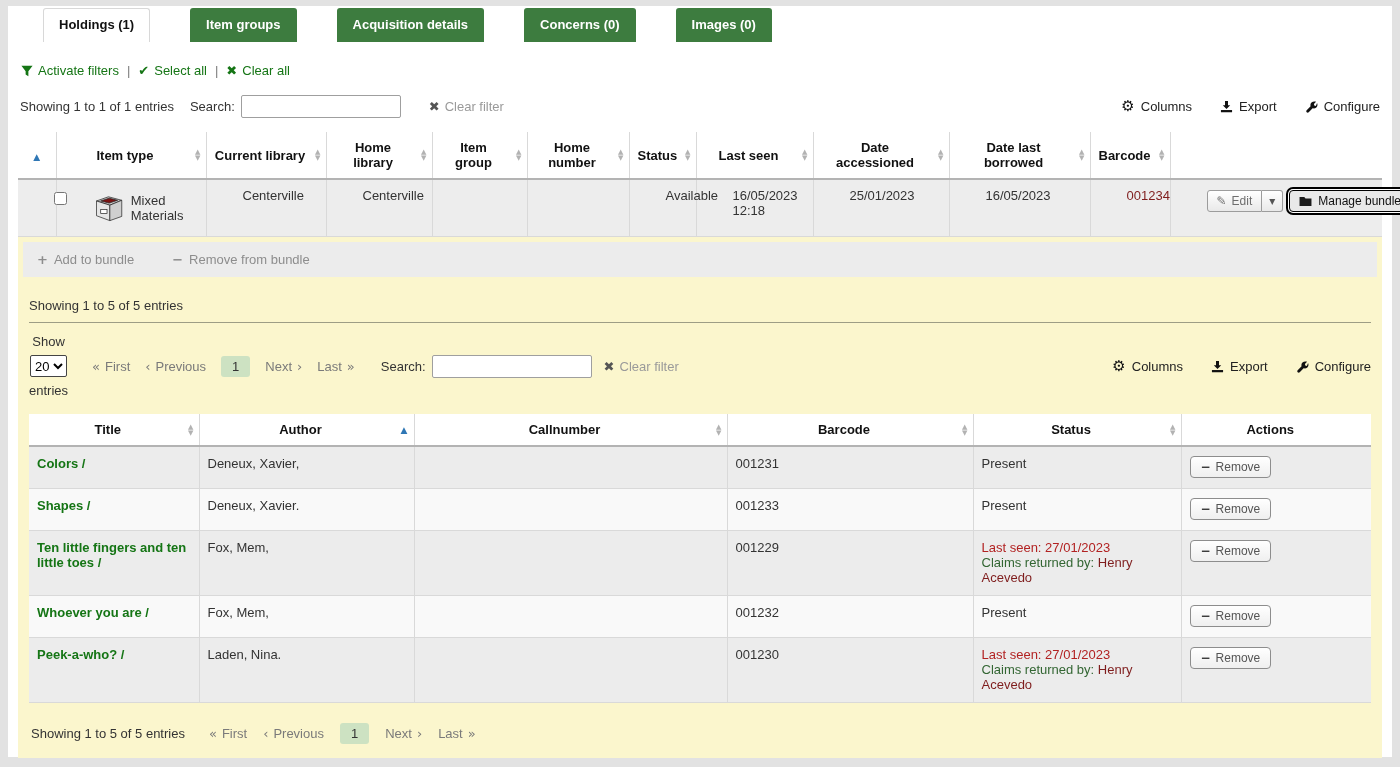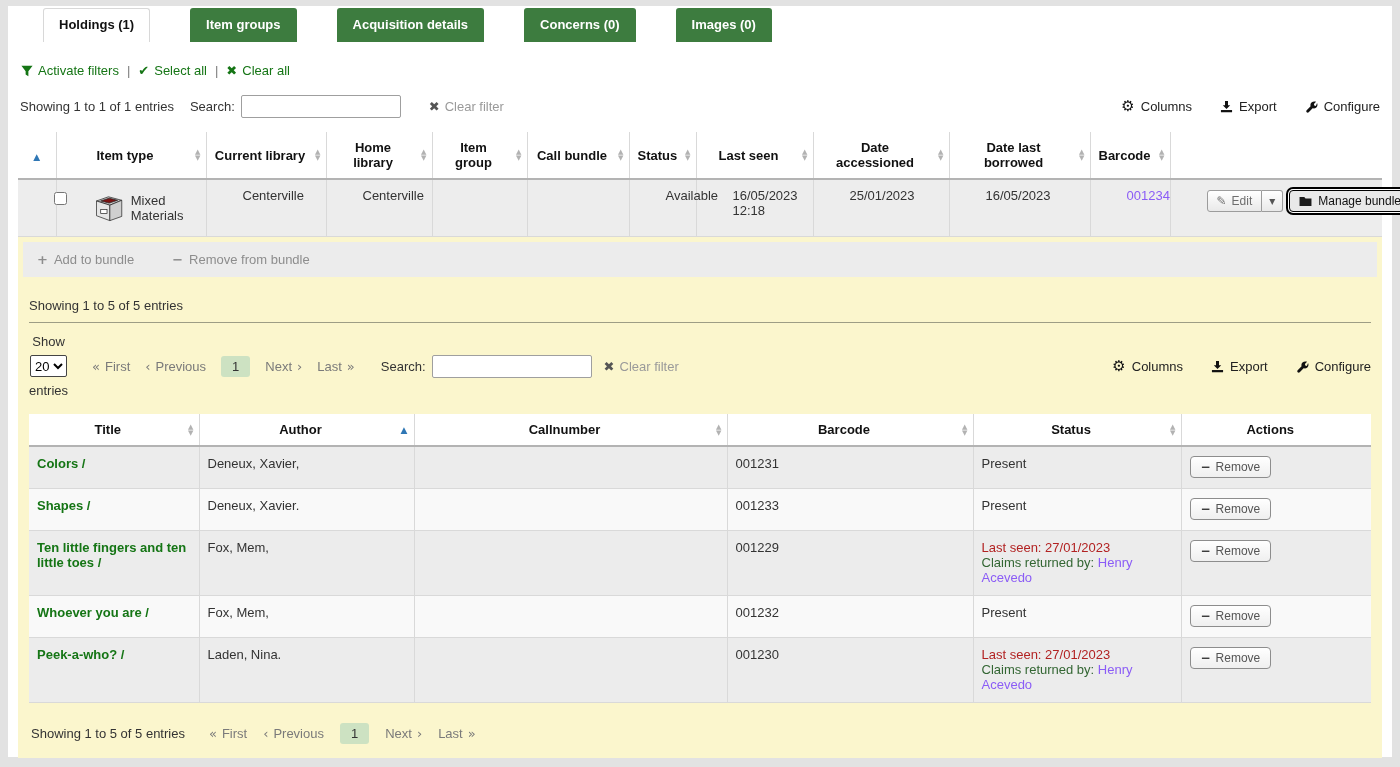--- a/index.html
+++ b/index.html
@@ -52,21 +52,21 @@
   .sorters { position:absolute; right:5px; top:50%; transform:translateY(-50%);
              display:inline-flex; flex-direction:column; font-size:7px; line-height:6px; color:#b2b2b2;
              font-family:"DejaVu Sans",sans-serif; }
   .sorted-asc { position:absolute; right:6px; top:50%; transform:translateY(-50%); color:#2f77b5; font-size:9px;
                 font-family:"DejaVu Sans",sans-serif; }
   .sorted-asc.centered { position:static; transform:none; }
 
   .holdings-row { background:#ededed; }
   .holdings-row td { height:45px;padding-left:36px; }
   .itemtype-cell { display:flex; align-items:center; gap:6px; }
-  .green-text { color:#8b5cf6; text-decoration:none; cursor:pointer; }
+  .green-text { color:#7f1d1d; text-decoration:none; cursor:pointer; }
 
   
   .btn-group { display:inline-flex; }
   .btn {
     background:linear-gradient(#fff,#e9e9e9); border:1px solid #9c9c9c; color:#6e6e6e;
     font-size:12px; padding:3px 9px; display:inline-flex; align-items:center; gap:5px; cursor:pointer; white-space:nowrap;
   }
   .btn-left { border-radius:3px 0 0 3px; }
   .btn-caret { border-left:none; border-radius:0 3px 3px 0; padding:3px 7px; color:#555; }
   .manage-bundle {
@@ -208,21 +208,21 @@
                 <span>▼</span>
               </span></th>
           <th><span>Home library</span><span class="sorters">
                 <span>▲</span>
                 <span>▼</span>
               </span></th>
           <th><span>Item group</span><span class="sorters">
                 <span>▲</span>
                 <span>▼</span>
               </span></th>
-          <th><span>Call bundle</span><span class="sorters">
+          <th><span>Home number</span><span class="sorters">
                 <span>▲</span>
                 <span>▼</span>
               </span></th>
           <th><span>Status</span><span class="sorters">
                 <span>▲</span>
                 <span>▼</span>
               </span></th>
           <th><span>Last seen</span><span class="sorters">
                 <span>▲</span>
                 <span>▼</span>

